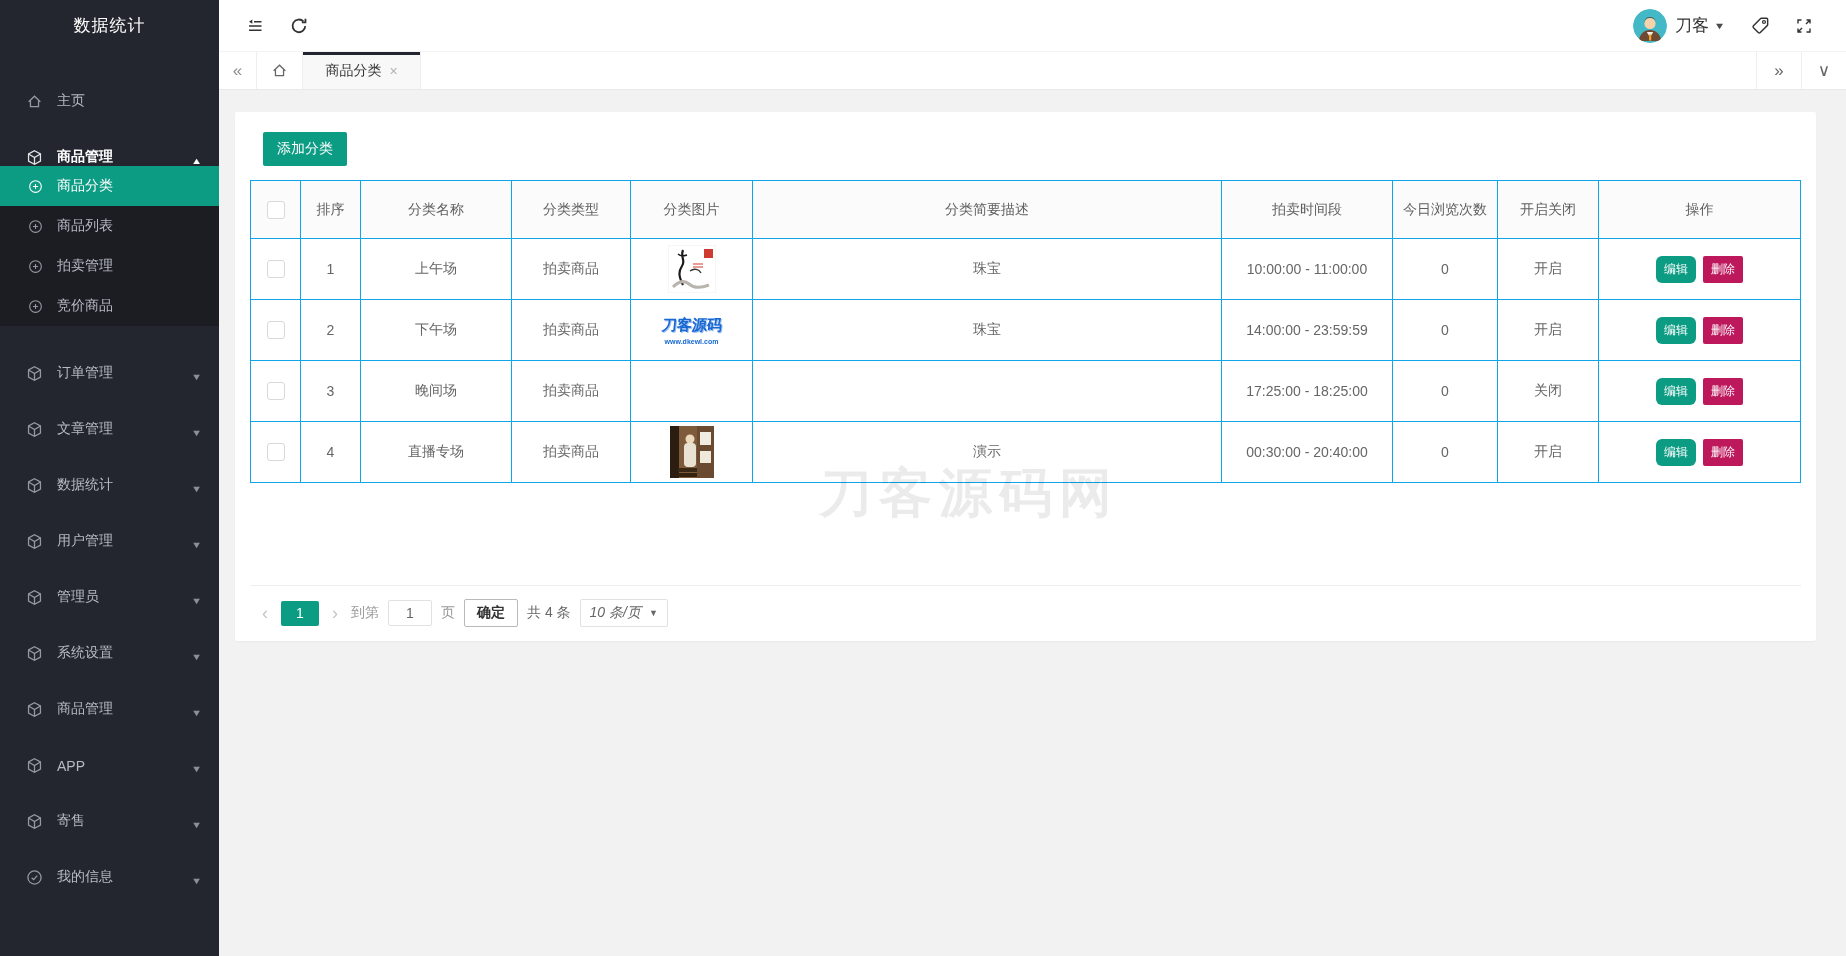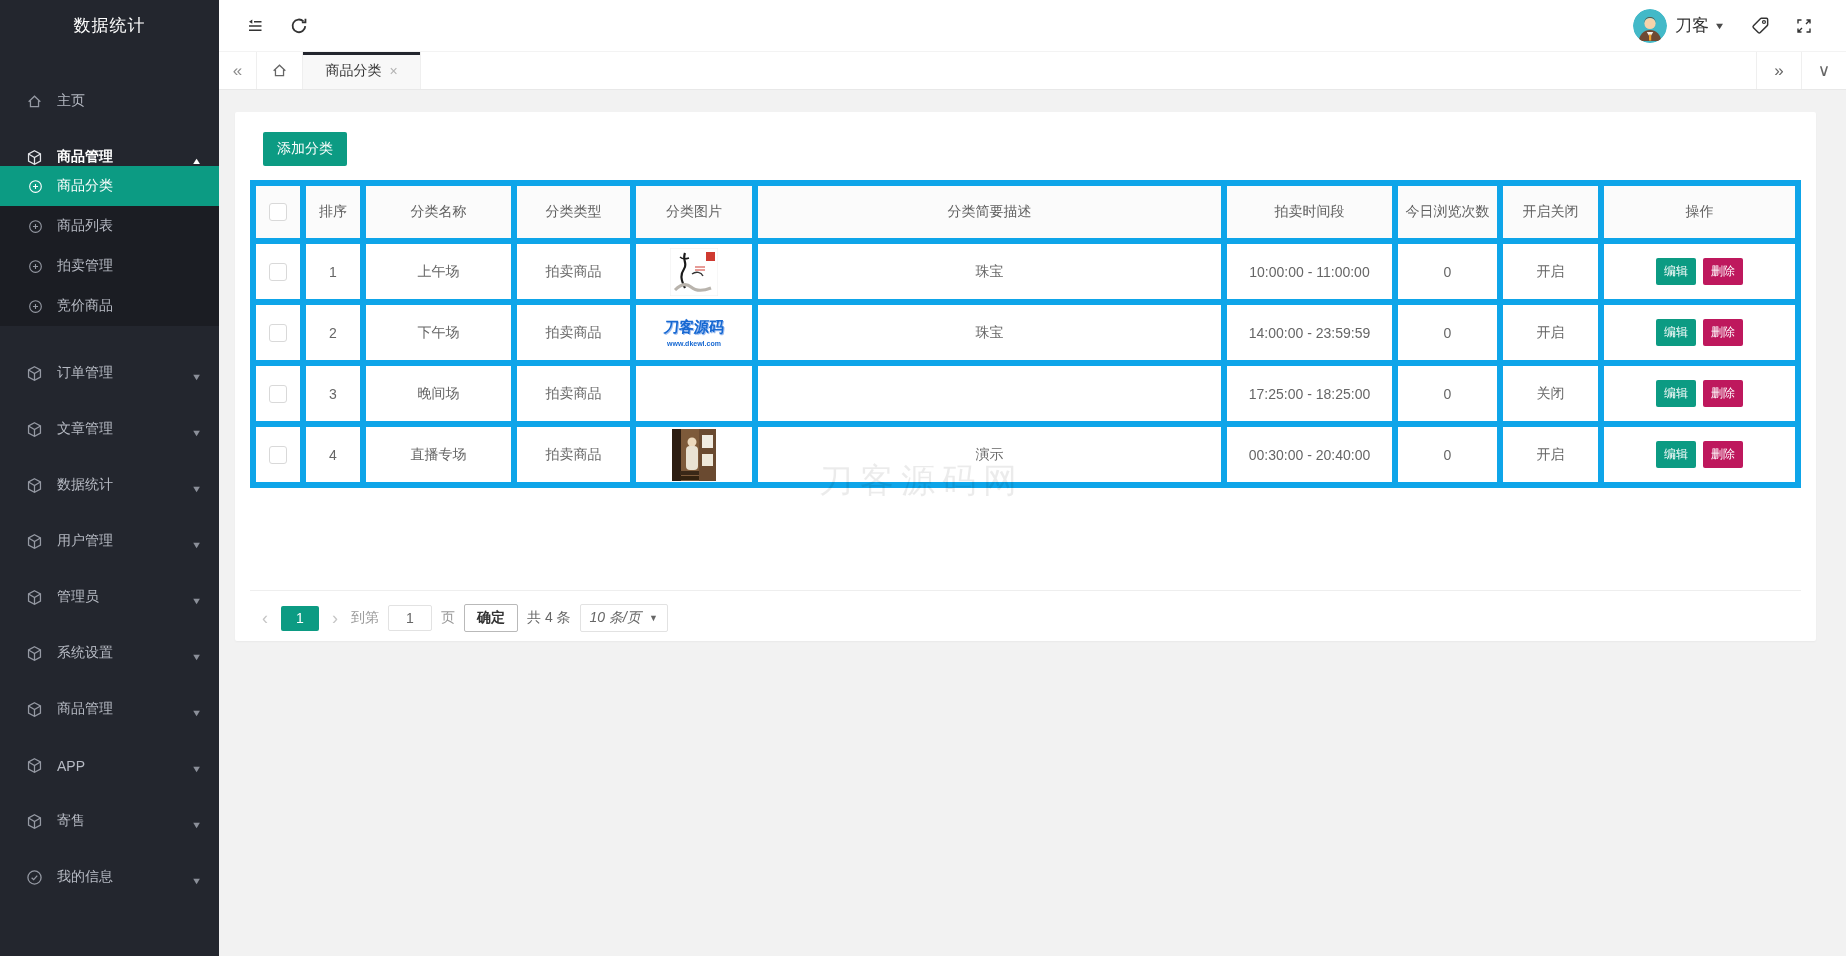--- a/index.html
+++ b/index.html
@@ -80,35 +80,35 @@
   }
   .toolbar { padding: 10px 0 14px 13px; }
   .btn-add {
     background: #0c9b83; color: #ffffff; border: none; border-radius: 2px;
     font-size: 14px; padding: 8px 14px; cursor: pointer;
     font-family: inherit;
   }
 
   table.grid { width: 100%; border-collapse: collapse; table-layout: fixed; }
   .grid th, .grid td {
-    border: 6px solid #0ea5e9; text-align: center; font-weight: normal;
+    border: 1px solid #0ea5e9; text-align: center; font-weight: normal;
     font-size: 14px; overflow: hidden; vertical-align: middle;
   }
   .grid th { height: 58px; color: #5f5f5f; background: #fbfbfb; }
   .grid td { height: 61px; color: #666; }
   .checkbox {
     width: 18px; height: 18px; border: 1px solid #d9d9d9; border-radius: 3px;
     background: #fff; margin: 0 auto; cursor: pointer;
   }
   .cell-img { display: flex; align-items: center; justify-content: center; }
   .op-btn {
     display: inline-block; padding: 5px 8px; border-radius: 2px; color: #fff;
     font-size: 12px; cursor: pointer; border: none; font-family: inherit;
   }
-  .op-edit { background: #0c9b83; margin-right: 7px; }
+  .op-edit { background: #0c9b83; margin-right: 7px; border-radius: 6px; }
   .op-del { background: #be185d; text-align: right; }
 
   .img-ink { width: 48px; height: 48px; background: #fff; position: relative; }
   .img-logo { width: 64px; height: 52px; background: #fff; display: flex; flex-direction: column; align-items: center; justify-content: center; }
   .img-logo .big {
     color: #1668d2; font-weight: bold; font-size: 15px; white-space: nowrap;
     transform: skewX(-6deg); text-shadow: 1px 1px 0 #9dbdf0;
   }
   .img-logo .small { color: #1668d2; font-size: 7px; font-weight: bold; margin-top: 3px; white-space: nowrap; }
   .img-photo { width: 44px; height: 52px; }
@@ -130,21 +130,21 @@
     font-family: Liberation Mono, monospace;
   }
   .pg-total { color: #666; }
   .pg-select {
     height: 28px; border: 1px solid #e2e2e2; border-radius: 2px; background: #fff;
     display: flex; align-items: center; padding: 0 9px; gap: 8px; color: #666; cursor: pointer; font-style: italic;
   }
   .pg-select .sc { font-size: 9px; color: #666; }
 
   .watermark {
-    position: absolute; left: 600px; top: 368px; font-size: 34px; font-weight: normal;
+    position: absolute; left: 600px; top: 368px; font-size: 53px; font-weight: bold;
     letter-spacing: 7px; color: rgba(0,0,0,0.08); pointer-events: none; z-index: 10;
     white-space: nowrap;
   }
 
   svg { display: block; }
   .defs { position: absolute; width: 0; height: 0; overflow: hidden; }
 </style>
 </head>
 <body>
 

